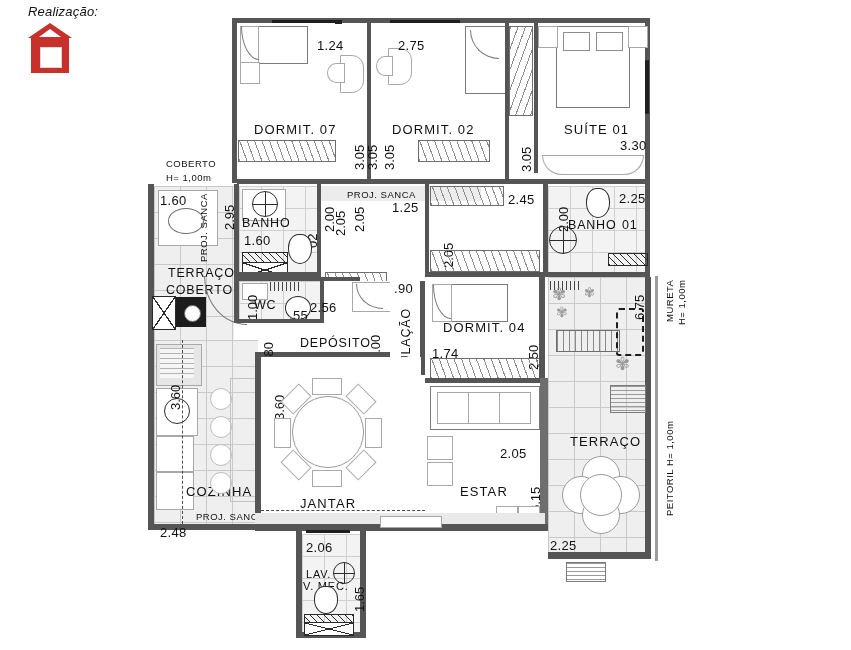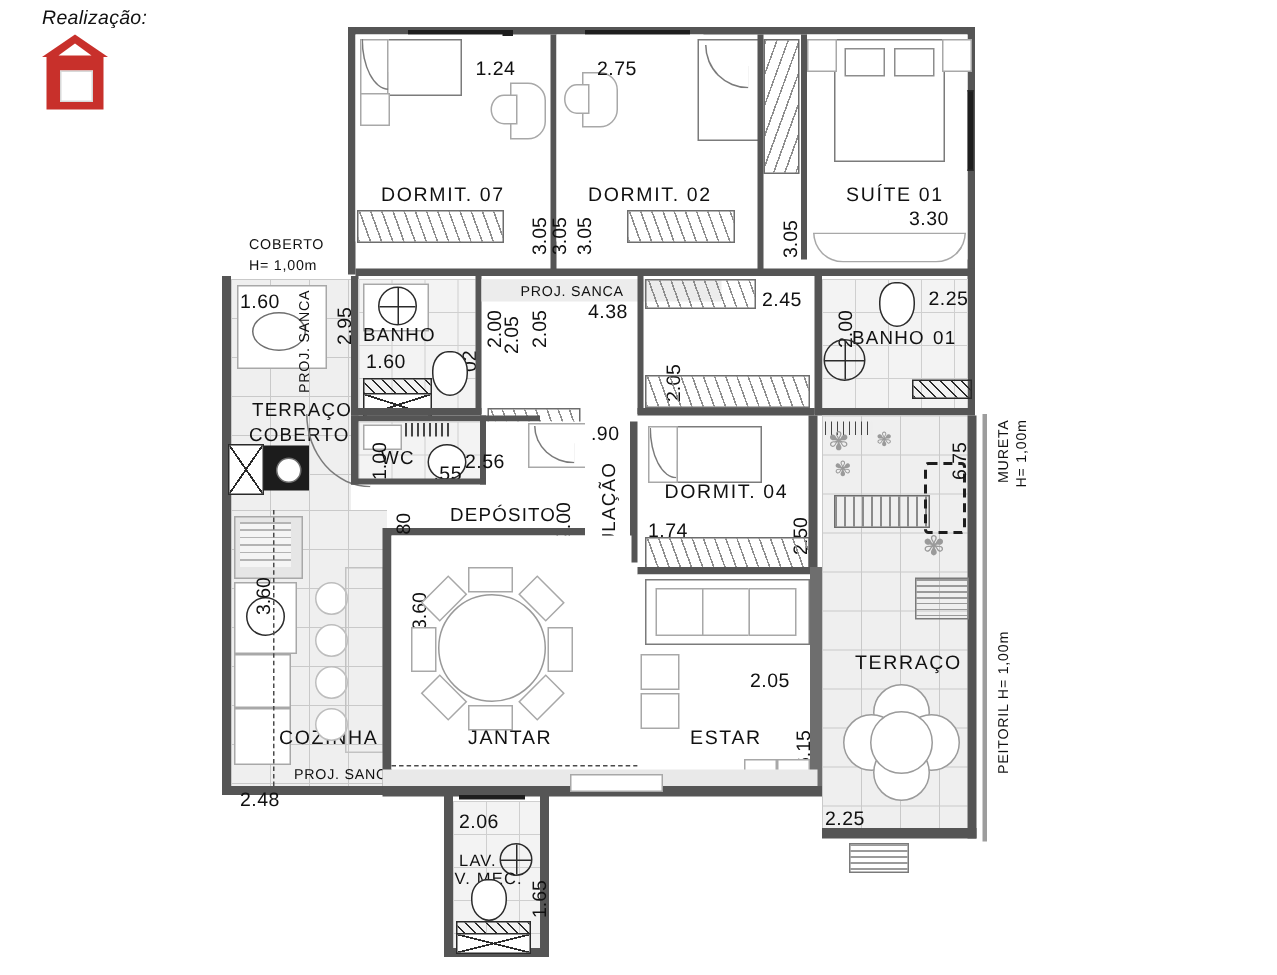--- a/index.html
+++ b/index.html
@@ -152,21 +152,21 @@
     <div class="wall" style="left:534px;top:23px;width:4px;height:150px;"></div>
     <div class="dimv" style="left:519px;top:172px;">3.05</div>
 
     <div class="room" style="left:538px;top:23px;width:107px;height:150px;"></div>
     <div class="bed" style="left:556px;top:26px;width:72px;height:80px;"></div>
     <div class="pillow" style="left:563px;top:32px;width:25px;height:17px;"></div>
     <div class="pillow" style="left:596px;top:32px;width:25px;height:17px;"></div>
     <div class="out2" style="left:538px;top:26px;width:18px;height:20px;"></div>
     <div class="out2" style="left:628px;top:26px;width:18px;height:20px;"></div>
     <div class="lbl lbl-big" style="left:524px;top:122px;margin-left:40px;">SUÍTE  01</div>
-    <div class="dim" style="left:606px;top:138px;">3.30</div>
+    <div class="dim" style="left:620px;top:138px;">3.30</div>
     <div class="out2" style="left:542px;top:155px;width:100px;height:18px;border-radius:0 0 30px 30px;"></div>
     <div class="winl" style="left:645px;top:60px;width:4px;height:52px;background:#1e1e1e;"></div>
 
     <div class="wall" style="left:237px;top:179px;width:413px;height:5px;"></div>
 
     <div class="wall" style="left:148px;top:184px;width:6px;height:345px;"></div>
     <div class="wall" style="left:148px;top:524px;width:148px;height:6px;"></div>
 
     <div class="tile" style="left:154px;top:186px;width:80px;height:154px;"></div>
     <div class="out2" style="left:158px;top:190px;width:58px;height:54px;"></div>
@@ -194,21 +194,21 @@
     <div class="dimv" style="left:305px;top:248px;">02</div>
     <div class="hatchstrip" style="left:242px;top:252px;width:44px;height:10px;"></div>
     <div class="xbox" style="left:242px;top:262px;width:44px;height:14px;"></div>
     <div class="wc" style="left:288px;top:234px;width:22px;height:28px;"></div>
     <div class="wall" style="left:317px;top:184px;width:4px;height:92px;"></div>
     <div class="wall" style="left:234px;top:272px;width:87px;height:5px;"></div>
 
     <div class="grey" style="left:321px;top:186px;width:160px;height:15px;background:#ececec;"></div>
     <div class="note" style="left:347px;top:189px;">PROJ.  SANCA</div>
     <div class="dimv" style="left:333px;top:236px;">2.05</div>
-    <div class="dim" style="left:392px;top:200px;">4.38</div>
+    <div class="dim" style="left:392px;top:200px;">1.25</div>
     <div class="dimv" style="left:352px;top:232px;">2.05</div>
     <div class="closet" style="left:325px;top:272px;width:60px;height:18px;"></div>
     <div class="out2" style="left:325px;top:292px;width:50px;height:34px;"></div>
     <div class="door" style="left:328px;top:294px;width:32px;height:30px;"></div>
 
     <div class="closet" style="left:430px;top:186px;width:72px;height:18px;"></div>
     <div class="dim" style="left:508px;top:192px;">2.45</div>
     <div class="dimv" style="left:441px;top:268px;">2.05</div>
     <div class="closet" style="left:430px;top:250px;width:108px;height:20px;"></div>
     <div class="wall" style="left:425px;top:184px;width:4px;height:92px;"></div>
@@ -287,21 +287,21 @@
     <div class="dimv" style="left:272px;top:420px;font-size:13px;">3.60</div>
     <div class="circ" style="left:292px;top:396px;width:70px;height:70px;border-color:#9a9a9a;"></div>
     <div class="out2" style="left:312px;top:378px;width:28px;height:15px;"></div>
     <div class="out2" style="left:312px;top:470px;width:28px;height:15px;"></div>
     <div class="out2" style="left:274px;top:418px;width:15px;height:28px;"></div>
     <div class="out2" style="left:365px;top:418px;width:15px;height:28px;"></div>
     <div class="out2" style="left:283px;top:390px;width:24px;height:16px;transform:rotate(-45deg);"></div>
     <div class="out2" style="left:348px;top:390px;width:24px;height:16px;transform:rotate(45deg);"></div>
     <div class="out2" style="left:283px;top:456px;width:24px;height:16px;transform:rotate(45deg);"></div>
     <div class="out2" style="left:348px;top:456px;width:24px;height:16px;transform:rotate(-45deg);"></div>
-    <div class="lbl lbl-big" style="left:300px;top:484px;margin-left:12px;">JANTAR</div>
+    <div class="lbl lbl-big" style="left:300px;top:496px;">JANTAR</div>
     <div class="note" style="left:345px;top:514px;">PROJ.  SANCA</div>
     <div class="dash" style="left:261px;top:510px;width:280px;"></div>
 
     <div class="room" style="left:425px;top:383px;width:115px;height:140px;"></div>
     <div class="sofa" style="left:430px;top:386px;width:108px;height:42px;"></div>
     <div class="out2" style="left:437px;top:392px;width:30px;height:30px;"></div>
     <div class="out2" style="left:468px;top:392px;width:30px;height:30px;"></div>
     <div class="out2" style="left:499px;top:392px;width:30px;height:30px;"></div>
     <div class="out2" style="left:427px;top:436px;width:24px;height:22px;"></div>
     <div class="out2" style="left:427px;top:462px;width:24px;height:22px;"></div>

